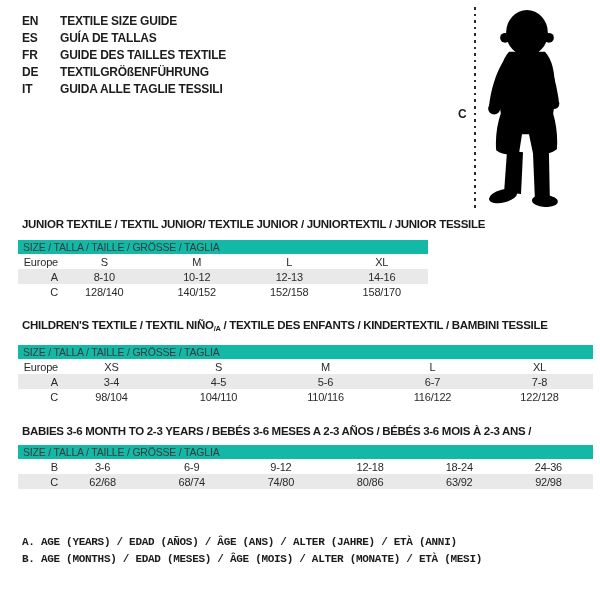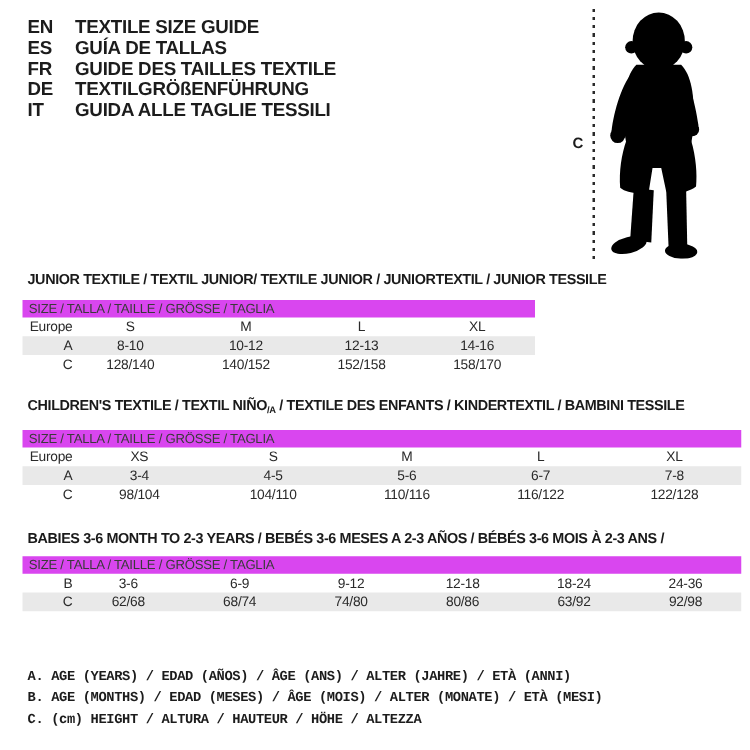--- a/index.html
+++ b/index.html
@@ -2,34 +2,34 @@
 <html><head>
 <meta charset="utf-8">
 <style>
   * { margin:0; padding:0; box-sizing:border-box; }
   html,body { width:600px; height:600px; background:#fff; }
   body { font-family:"Liberation Sans", sans-serif; color:#222; }
   .page { position:relative; width:600px; height:600px; background:#fff; overflow:hidden; }
 
   
   .lang-list { position:absolute; left:22px; top:13px; }
-  .lang-row { display:flex; height:16.8px; align-items:center; font-size:15px; font-weight:700; letter-spacing:-0.2px; color:#1c1c1c; }
+  .lang-row { display:flex; height:16.8px; align-items:center; font-size:12px; font-weight:700; letter-spacing:-0.2px; color:#1c1c1c; }
   .lang-code { width:38px; }
 
   
   .dotted-line { position:absolute; left:474px; top:7px; width:2px; height:203px;
     background:repeating-linear-gradient(to bottom, #2a2a2a 0px, #2a2a2a 2.6px, transparent 2.6px, transparent 6.6px); }
   .height-label { position:absolute; left:458px; top:107px; font-size:12px; font-weight:700; color:#1c1c1c; }
   .baby-svg { position:absolute; left:483px; top:8px; width:84px; height:199px; }
 
   
   .size-table { position:absolute; left:18px; }
   .t-title { font-size:11.5px; font-weight:700; letter-spacing:-0.3px; color:#1a1a1a; padding-left:4px; white-space:nowrap; }
   .t-title .subscript { font-size:7.5px; vertical-align:-2px; }
-  .size-bar { background:#d946ef; height:14px; line-height:14px; font-size:10.5px; color:#3a3a3a; padding-left:5px; letter-spacing:-0.2px; }
+  .size-bar { background:#14b8a6; height:14px; line-height:14px; font-size:10.5px; color:#3a3a3a; padding-left:5px; letter-spacing:-0.2px; }
   .t-row { display:grid; height:15px; align-items:center; font-size:11px; letter-spacing:-0.2px; color:#2a2a2a; }
   .cols5 { grid-template-columns:40px repeat(4,1fr); }
   .cols6 { grid-template-columns:40px repeat(5,1fr); }
   .cols7 { grid-template-columns:40px repeat(6,1fr); }
   .t-row .cell { text-align:center; }
   .t-row .label { text-align:right; padding-left:5px; }
   .shaded { background:#e9e9e9; }
 
   #junior-table  { top:217px; width:410px; }
   #children-table{ top:318px; width:575px; }
@@ -164,16 +164,15 @@
       <div class="cell">74/80</div>
       <div class="cell">80/86</div>
       <div class="cell">63/92</div>
       <div class="cell">92/98</div>
     </div>
   </div>
 
   <div class="footnotes">
     <div class="footnote">A. AGE (YEARS) / EDAD (AÑOS) / ÂGE (ANS) / ALTER (JAHRE) / ETÀ (ANNI)</div>
     <div class="footnote">B. AGE (MONTHS) / EDAD (MESES) / ÂGE (MOIS) / ALTER (MONATE) / ETÀ (MESI)</div>
-    <div class="footnote">C. (cm) HEIGHT / ALTURA / HAUTEUR / HÖHE / ALTEZZA</div>
   </div>
 
 </div>
 
 </body></html>

